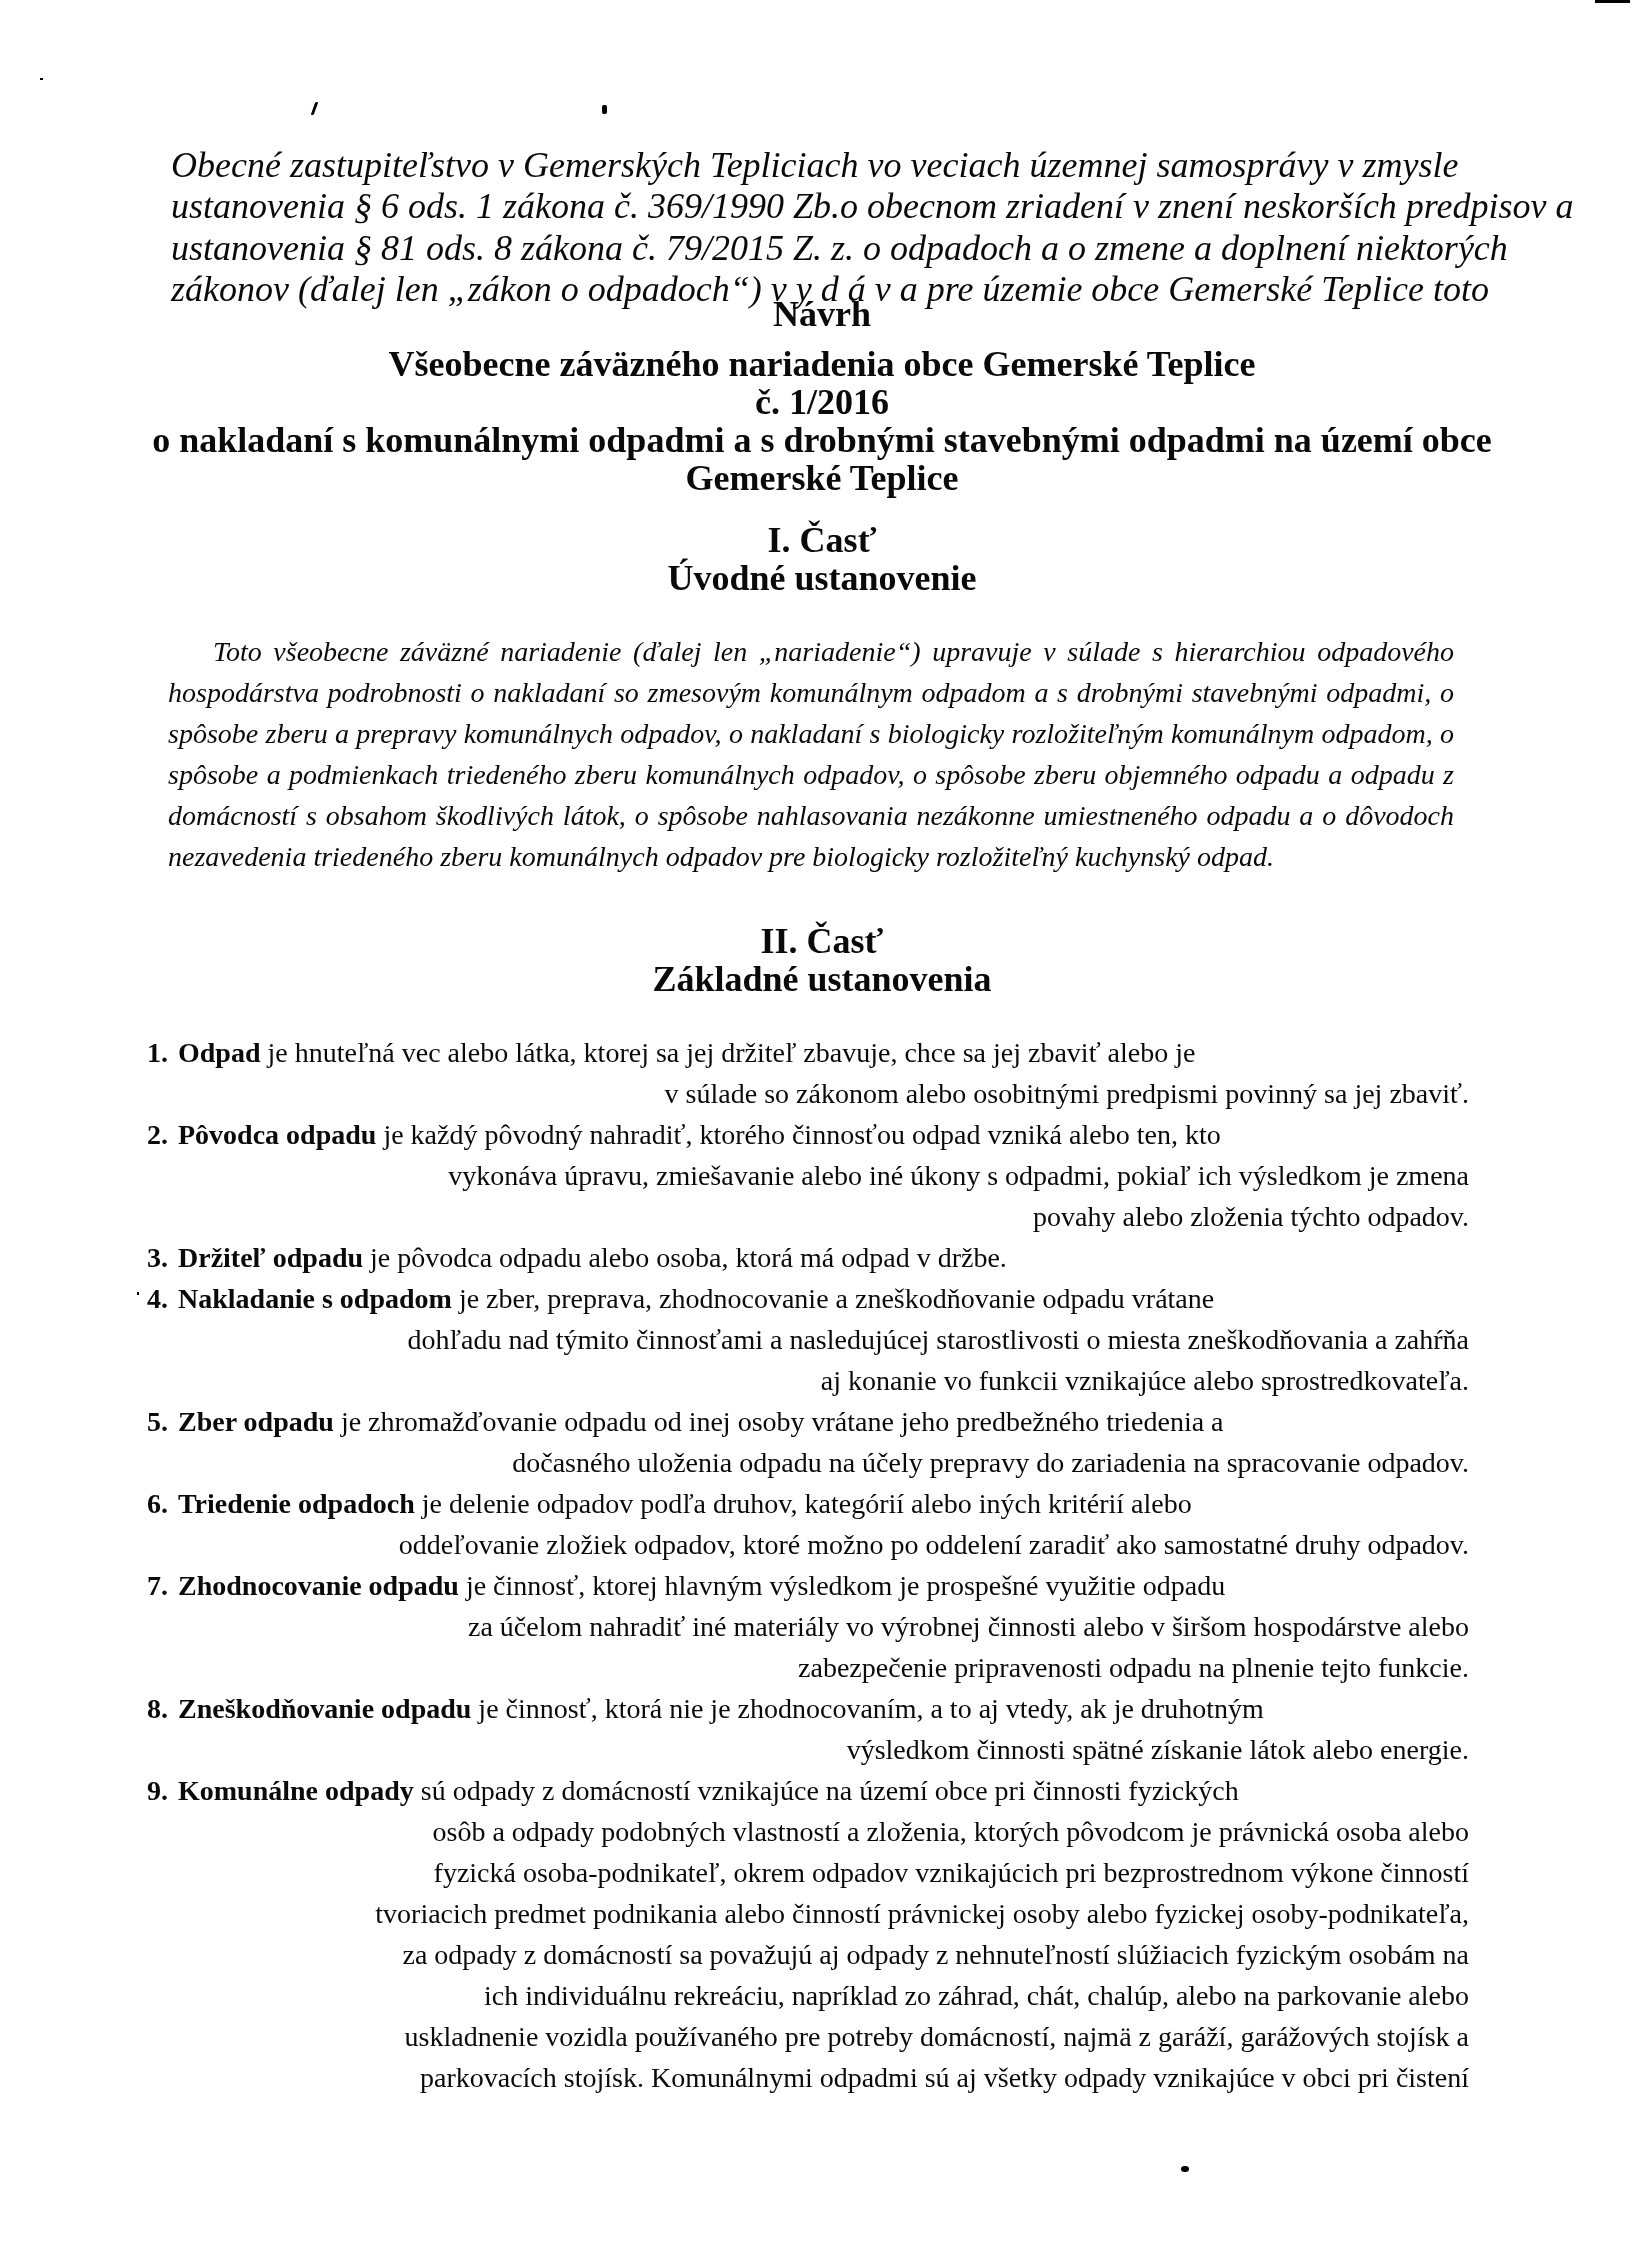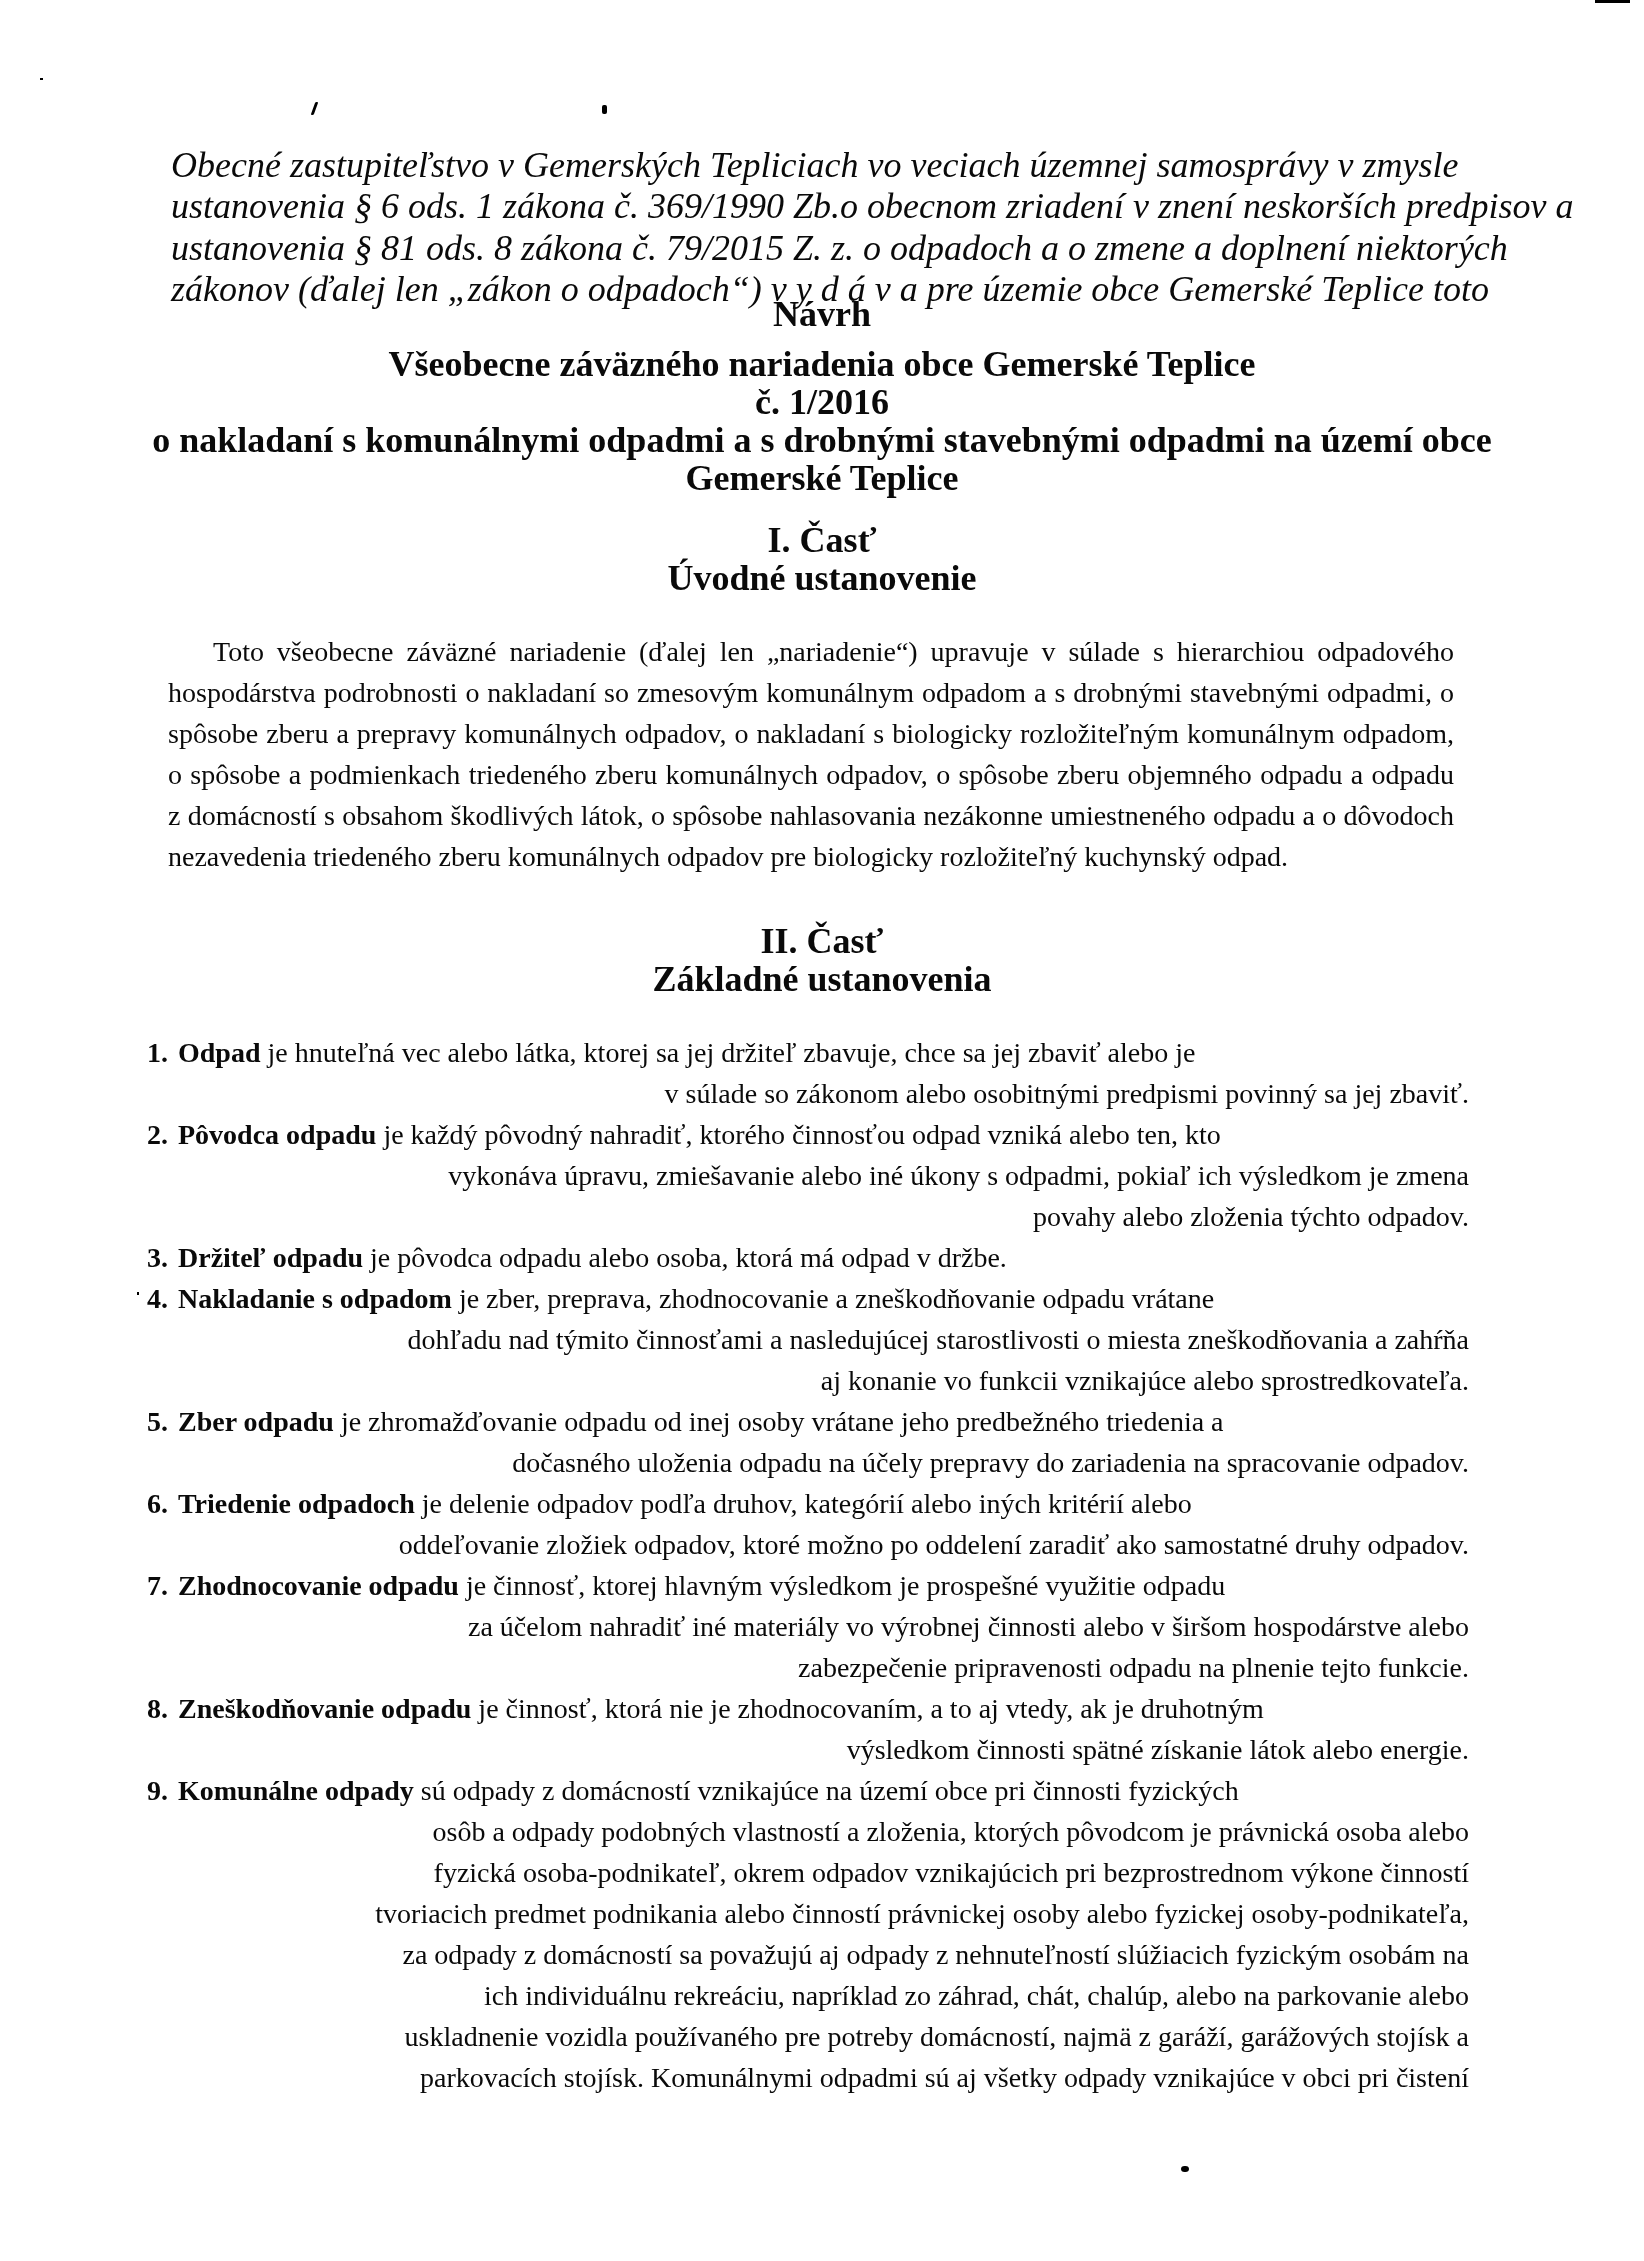--- a/index.html
+++ b/index.html
@@ -13,21 +13,21 @@
   .mark-slash { position: absolute; left: 313px; top: 102px; width: 2.6px; height: 13px; background: #000; transform: skewX(-20deg); border-radius: 1.3px; }
   .mark-dot-top { position: absolute; left: 602px; top: 105px; width: 4.5px; height: 9px; background: #000; border-radius: 1.9px; }
   .mark-dot-bottom { position: absolute; left: 1181px; top: 2166px; width: 7.7px; height: 6.4px; background: #000; border-radius: 50%; }
   .mark-speck-left { position: absolute; left: 40px; top: 78px; width: 2.6px; height: 1.9px; background: #000; }
   .mark-speck-list { position: absolute; left: 137px; top: 1292px; width: 1.9px; height: 2.6px; background: #000; }
 
   .line { position: absolute; white-space: nowrap; font-size: 36px; line-height: 41px; }
   .intro { font-style: italic; left: 171px; }
   .center { left: 0; width: 1644px; text-align: center; font-weight: bold; }
   .para { position: absolute; left: 168px; width: 1286px; font-size: 28px; line-height: 41px; text-align: justify; text-align-last: left; }
-  .para .first { padding-left: 45px; }
+  .para .first { padding-left: 45px; font-style: italic; }
   .list { position: absolute; left: 147px; width: 1322px; margin: 0; padding: 0; list-style: none; font-size: 28px; line-height: 41px; }
   .list li { position: relative; padding-left: 31px; }
   .list li .num { position: absolute; left: 0; top: 0; font-weight: bold; }
   .list li .term { font-weight: bold; }
   .list li .cont { display: block; text-align: right; }
 </style>
 </head>
 <body>
 
 <div class="page">

